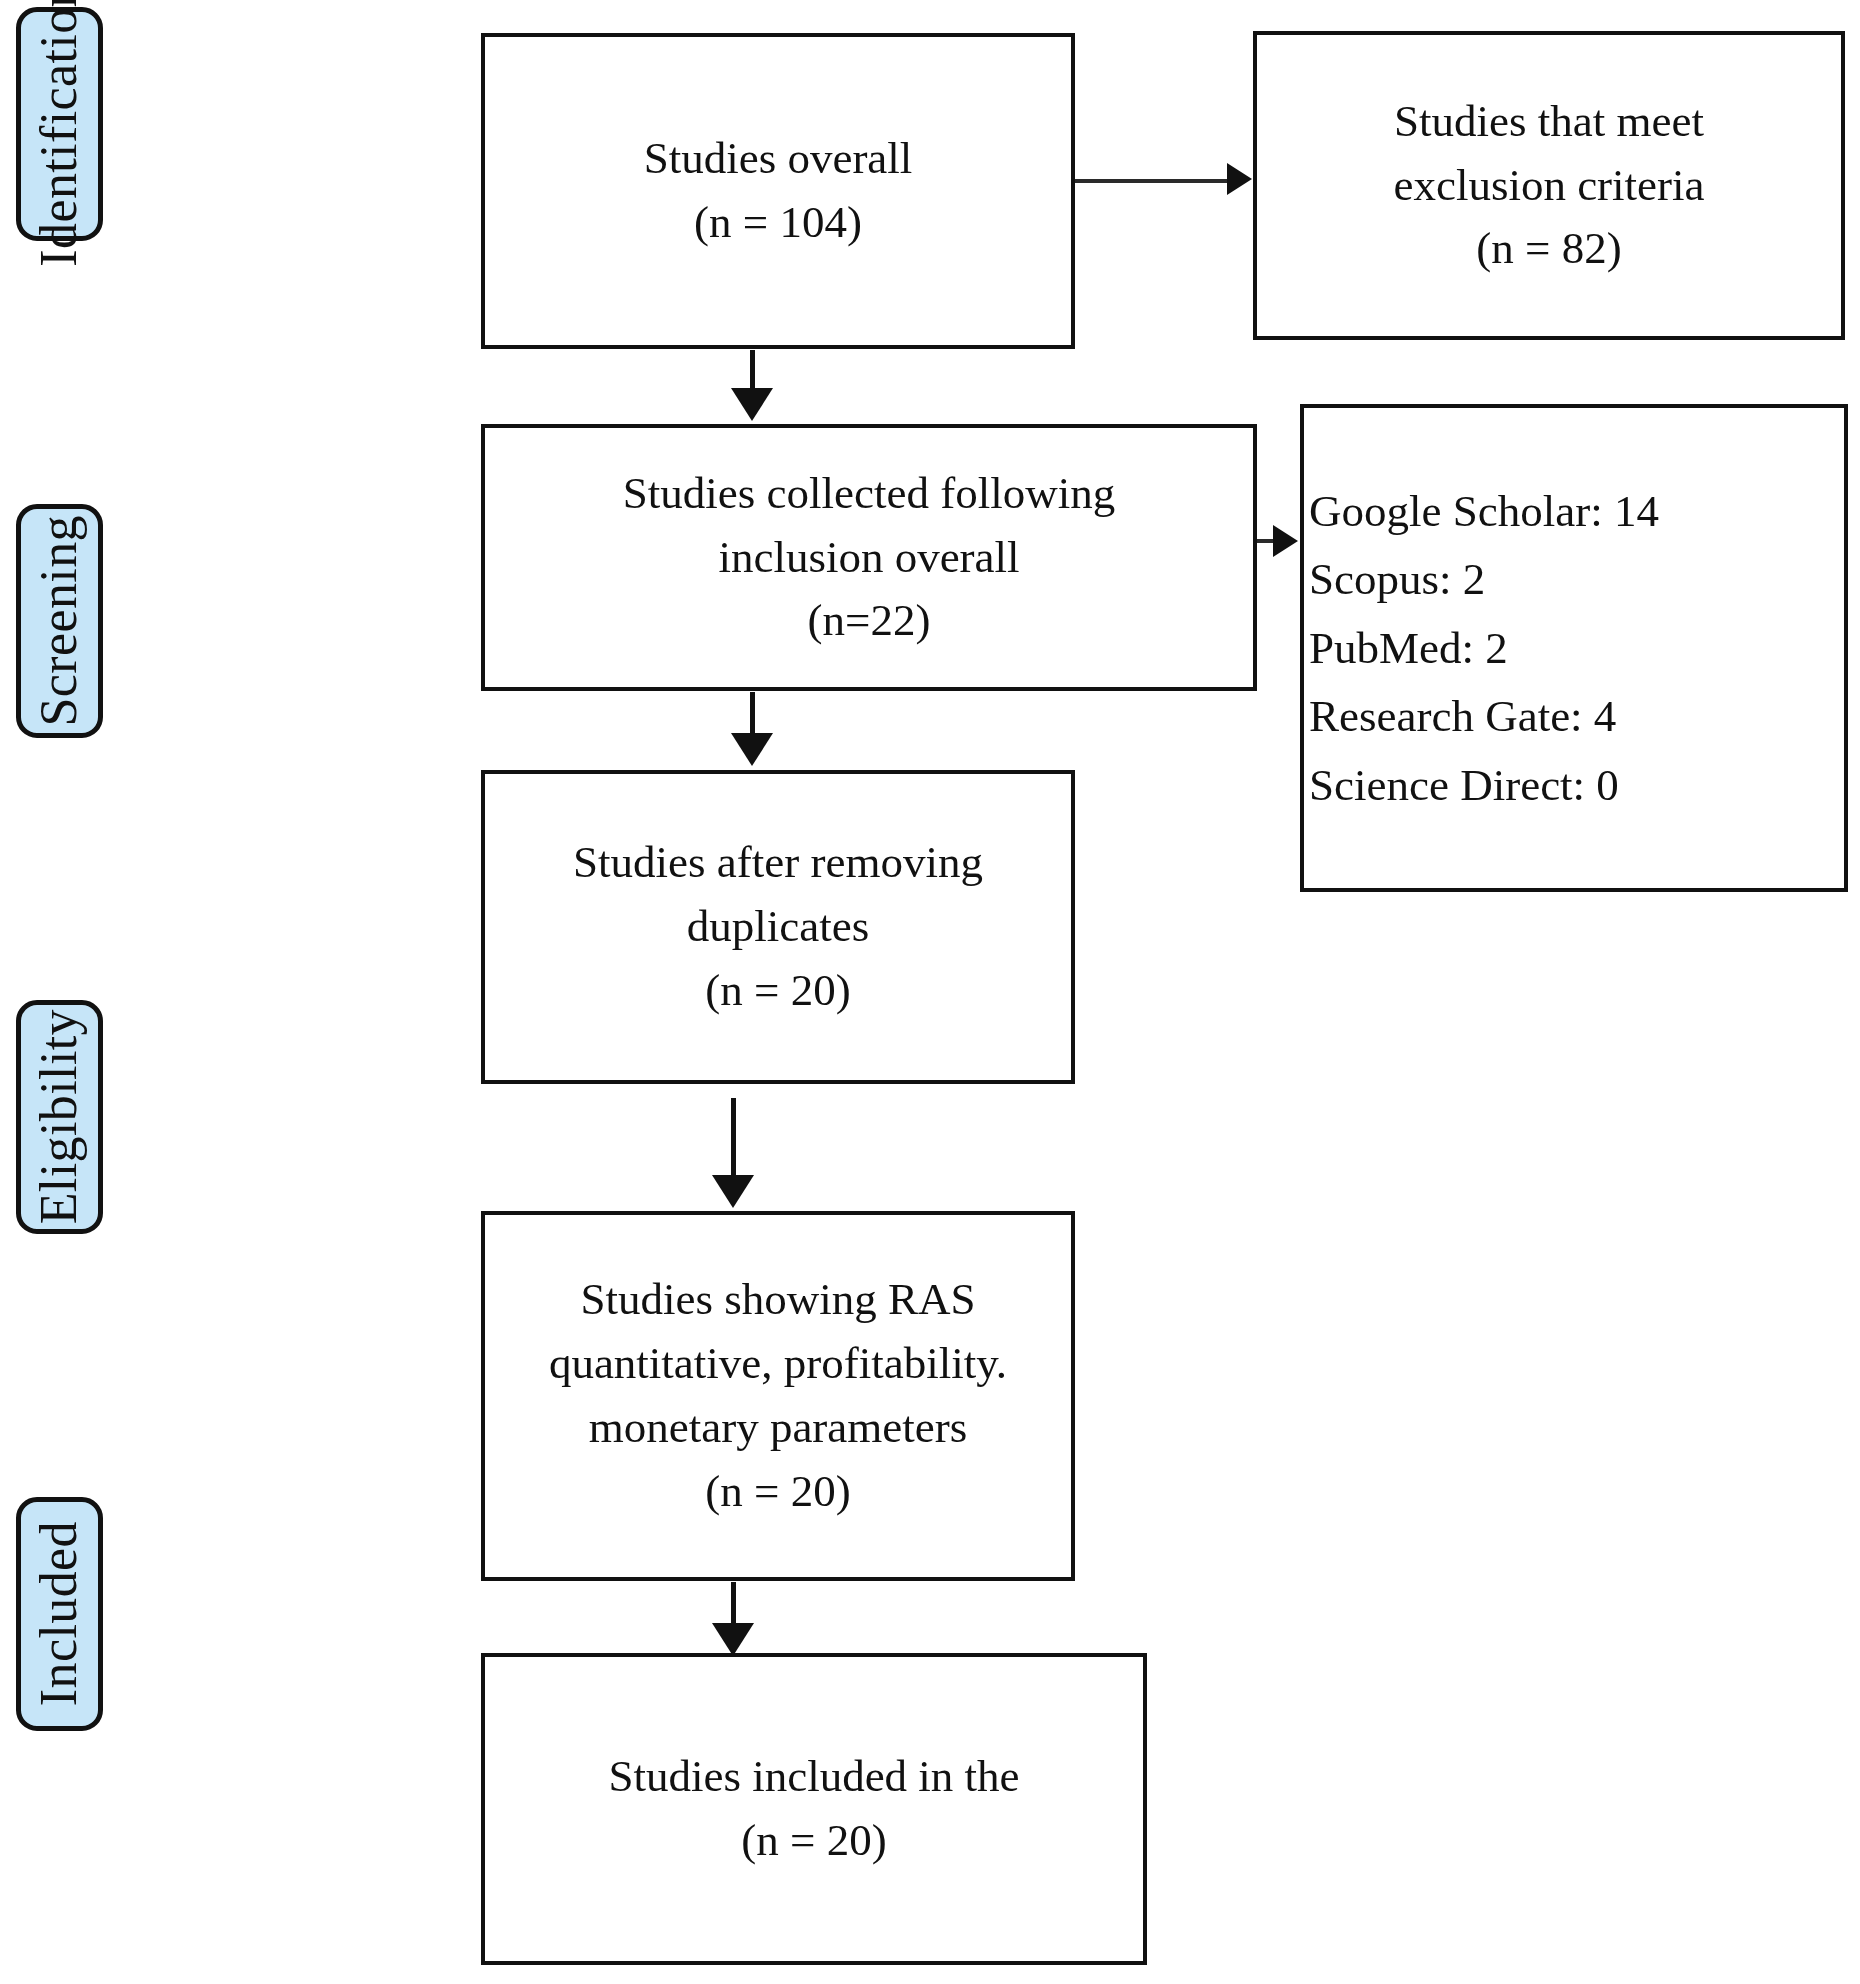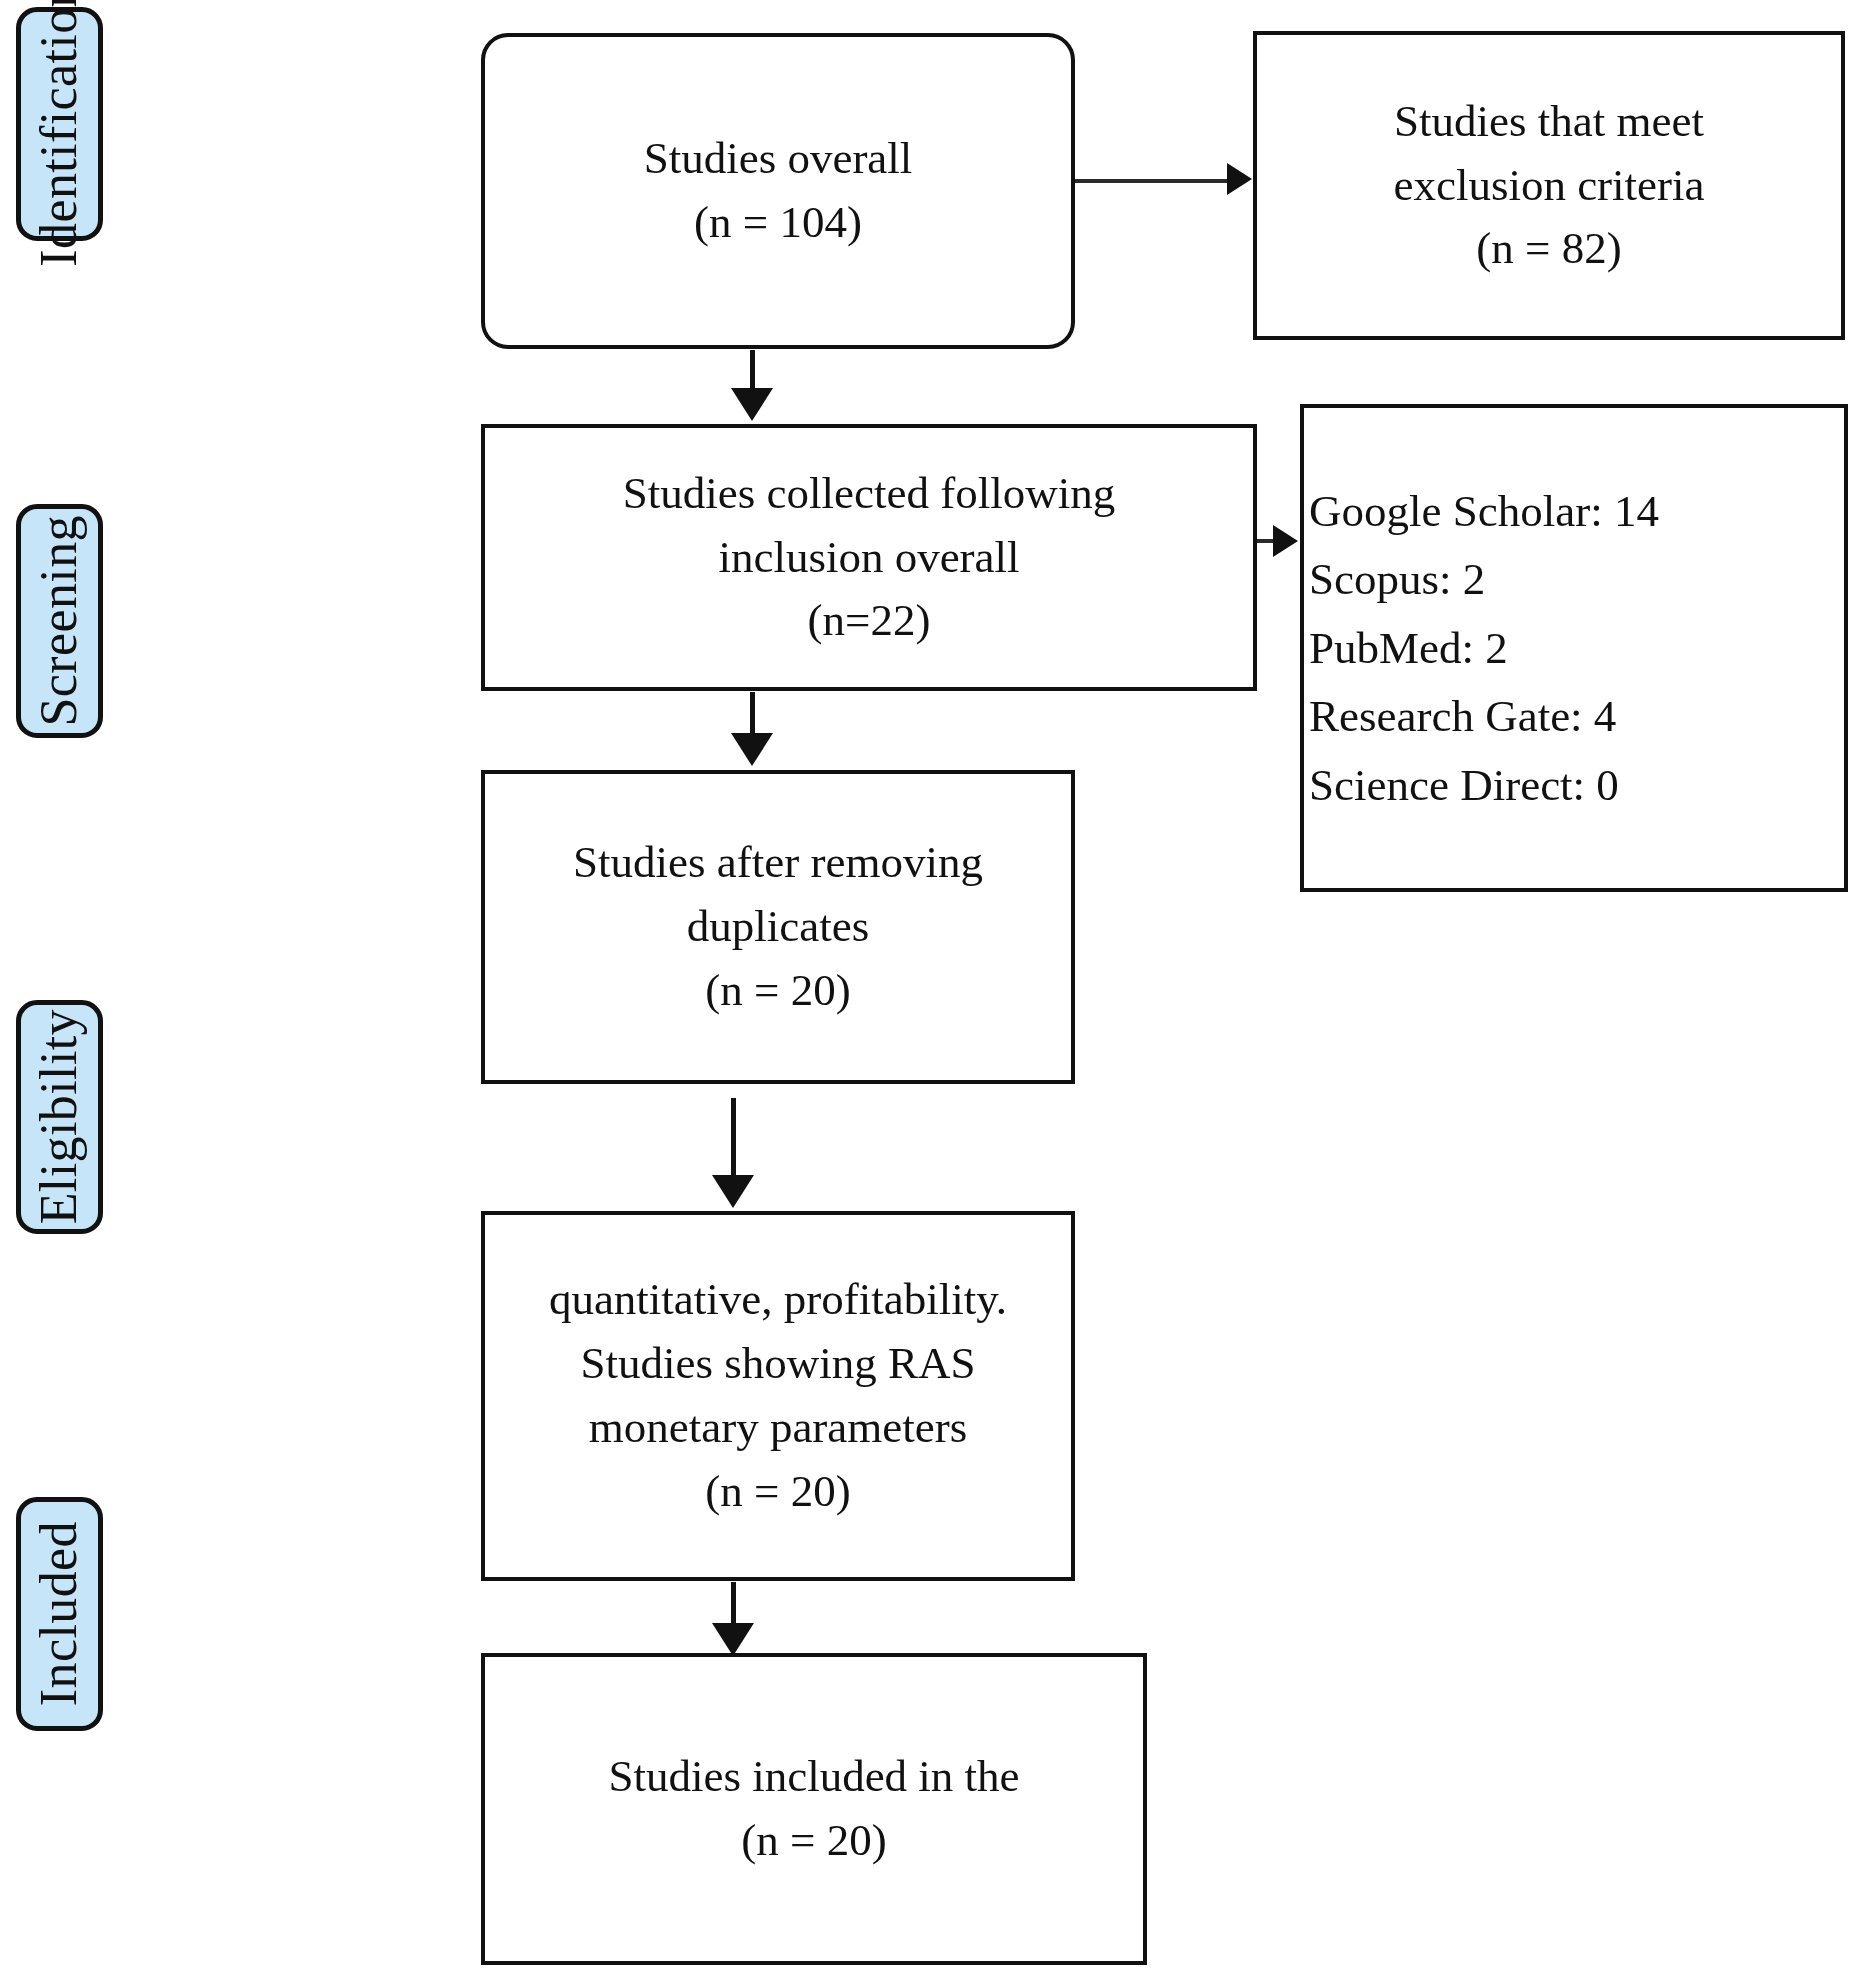--- a/index.html
+++ b/index.html
@@ -135,21 +135,21 @@
   </div>
 
   <div class="stage-pill" style="left:15.6px; top:1000px; width:87px; height:234px;">
     <span class="stage-label">Eligibility</span>
   </div>
 
   <div class="stage-pill" style="left:15.6px; top:1497px; width:87px; height:234px;">
     <span class="stage-label">Included</span>
   </div>
 
-  <div class="flow-box" style="left:481px; top:33px; width:594px; height:316px;border-radius:27px;">
+  <div class="flow-box" style="left:481px; top:33px; width:594px; height:316px;">
     <div class="line">Studies overall</div>
     <div class="line">(n = 104)</div>
   </div>
 
   <div class="flow-box" style="left:1253px; top:31px; width:592px; height:309px;">
     <div class="line">Studies that meet</div>
     <div class="line">exclusion criteria</div>
     <div class="line">(n = 82)</div>
   </div>
 
@@ -192,22 +192,22 @@
     <div class="line">duplicates</div>
     <div class="line">(n = 20)</div>
   </div>
 
   <div class="v-connector" style="left:733px; top:1098px; height:114px;">
     <div class="shaft" style="height:79px;"></div>
     <div class="head" style="top:77px;"></div>
   </div>
 
   <div class="flow-box" style="left:481px; top:1211px; width:594px; height:370px;">
+    <div class="line">Studies showing RAS</div>
     <div class="line">quantitative, profitability.</div>
-    <div class="line">Studies showing RAS</div>
     <div class="line">monetary parameters</div>
     <div class="line">(n = 20)</div>
   </div>
 
   <div class="v-connector" style="left:733px; top:1582px; height:77px;">
     <div class="shaft" style="height:44px;"></div>
     <div class="head" style="top:41px;"></div>
   </div>
 
   <div class="flow-box" style="left:481px; top:1653px; width:666px; height:312px;">

